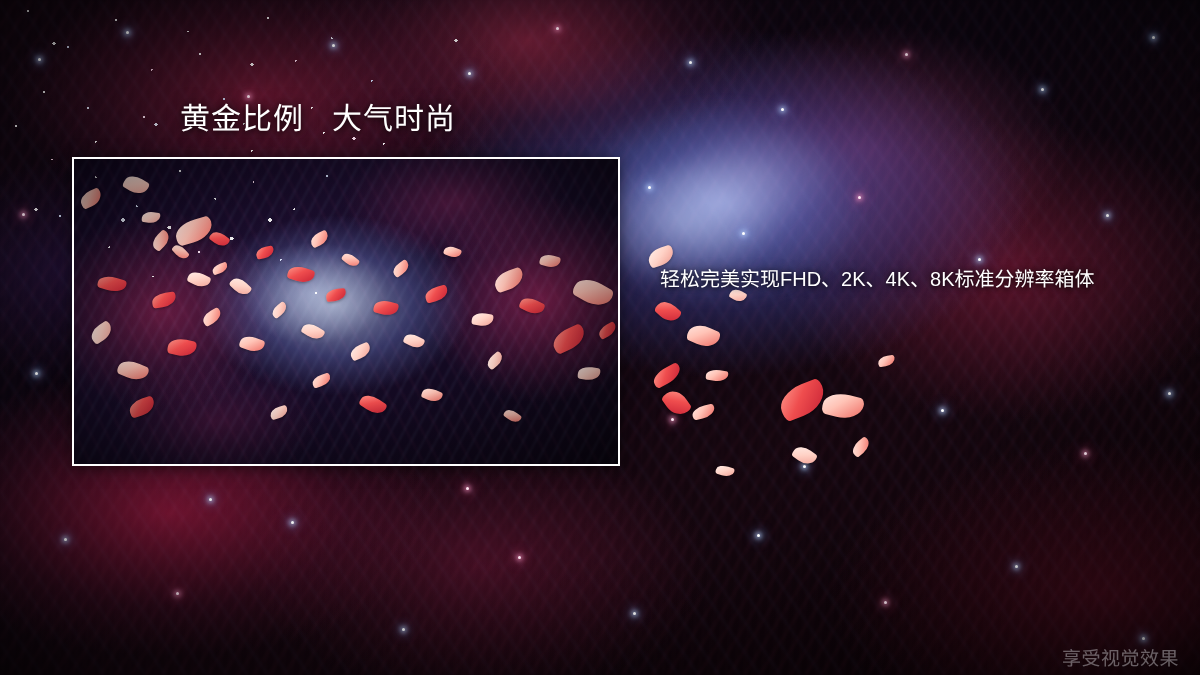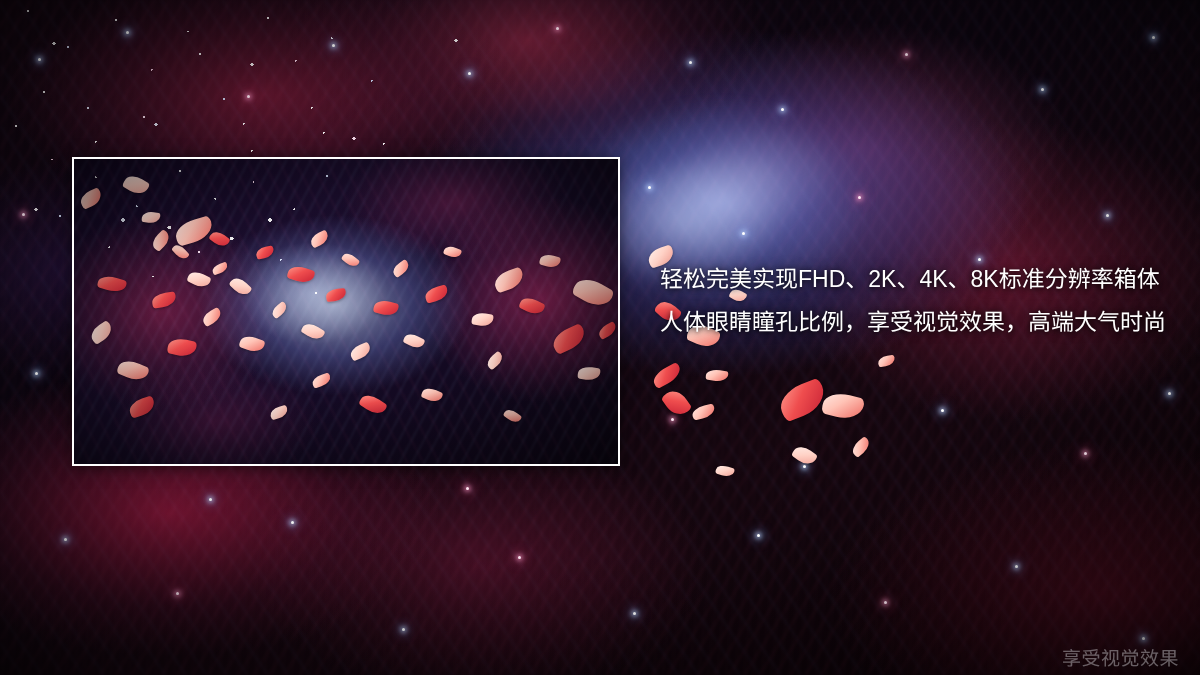--- a/index.html
+++ b/index.html
@@ -250,21 +250,21 @@
   }
 
   
   #body-copy {
     position: absolute;
     left: 660px;
     top: 258px;
     width: 520px;
   }
   .copy-line {
-    font-size: 23px;
+    font-size: 20px;
     line-height: 43px;
     color: #ffffff;
     white-space: nowrap;
     text-shadow: 0 1px 5px rgba(0,0,0,0.8), 0 0 12px rgba(0,0,0,0.55);
   }
 
   
   #watermark {
     position: absolute;
     left: 1062px;
@@ -318,20 +318,21 @@
       <span style="left: 633px; top: 612px;"></span>
       <span style="left: 757px; top: 534px;"></span>
       <span class="warm" style="left: 884px; top: 601px;"></span>
       <span style="left: 1015px; top: 565px;"></span>
       <span style="left: 1142px; top: 637px;"></span>
       <span style="left: 209px; top: 498px;"></span>
       <span class="warm" style="left: 466px; top: 487px;"></span>
     </div>
   <div class="bg-layer" id="bg-vignette"></div>
 
+  <div id="title">黄金比例   大气时尚</div>
 
   <div id="photo-frame">
     <div id="photo-inner">
       <div id="photo-neb"></div>
       <div id="photo-wisps"></div>
       <div id="photo-stars"></div>
       <div id="photo-petals">
           <div class="petal pale" style="left: 6px; top: 32px; width: 22px; height: 15px; transform: rotate(-24deg);"></div>
           <div class="petal soft" style="left: 50px; top: 18px; width: 24px; height: 16px; transform: rotate(30deg);"></div>
           <div class="petal pale" style="left: 77px; top: 75px; width: 20px; height: 13px; transform: rotate(-44deg);"></div>
@@ -394,18 +395,17 @@
       <div class="petal deep" style="left: 779px; top: 385px; width: 47px; height: 30px; transform: rotate(-22deg);"></div>
       <div class="petal pale" style="left: 823px; top: 394px; width: 40px; height: 24px; transform: rotate(14deg);"></div>
       <div class="petal soft" style="left: 793px; top: 448px; width: 23px; height: 15px; transform: rotate(36deg);"></div>
       <div class="petal pale" style="left: 851px; top: 441px; width: 20px; height: 12px; transform: rotate(-40deg);"></div>
       <div class="petal soft" style="left: 716px; top: 466px; width: 18px; height: 10px; transform: rotate(18deg);"></div>
       <div class="petal pale" style="left: 878px; top: 356px; width: 17px; height: 10px; transform: rotate(-10deg);"></div>
     </div>
 
   <div id="body-copy">
     <div class="copy-line">轻松完美实现FHD、2K、4K、8K标准分辨率箱体</div>
-    <div class="copy-line">人体眼睛瞳孔比例，享受视觉效果，高端大气时尚</div>
   </div>
 
   <div id="watermark">享受视觉效果</div>
 
 </div>
 
 </body></html>

